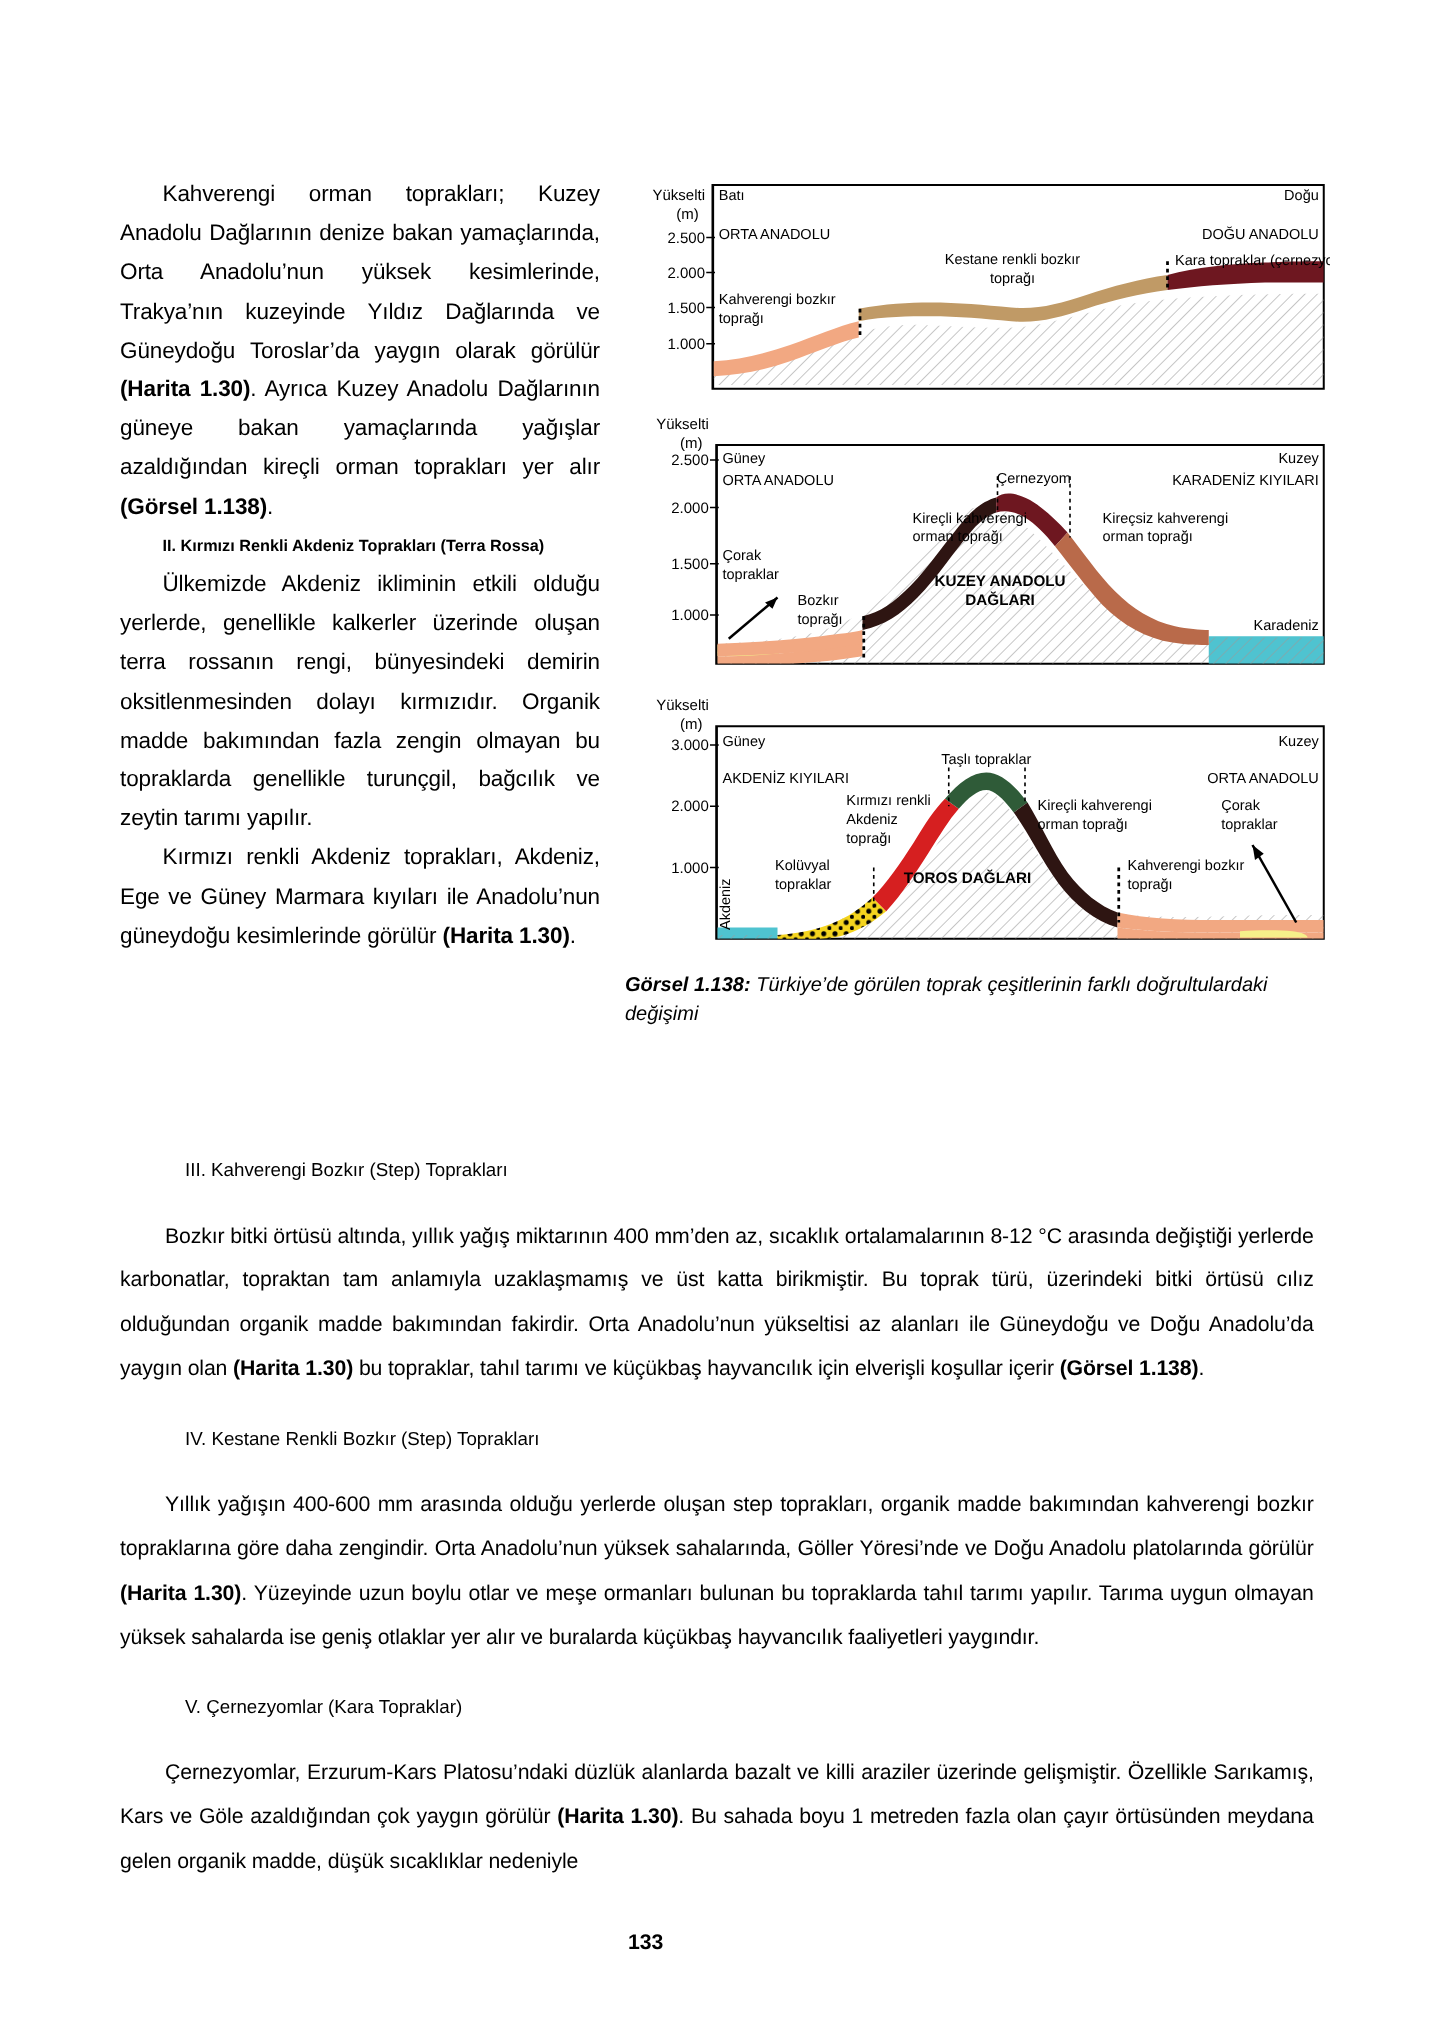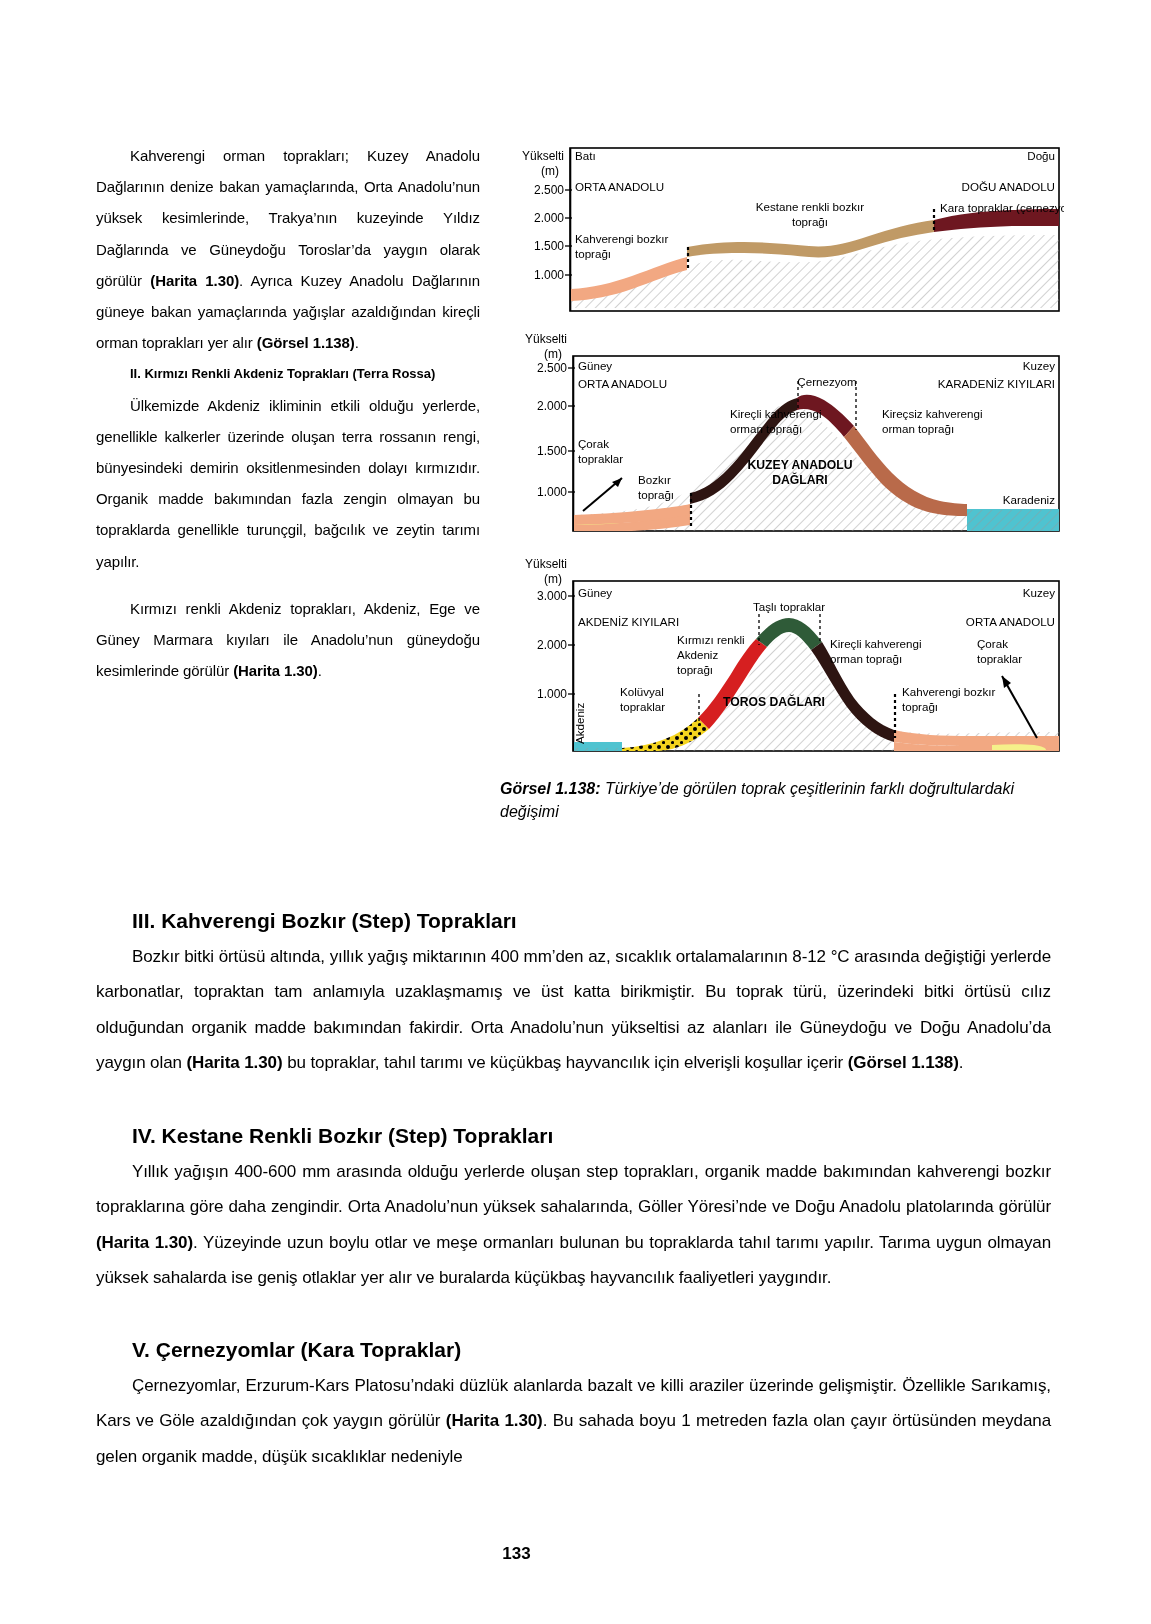--- a/index.html
+++ b/index.html
@@ -22,28 +22,28 @@
   }
 
   
   .col-left {
     position: absolute;
     left: 96px;
     top: 140px;
     width: 384px;
   }
   .body-par {
-    font-size: 15px;
+    font-size: 18px;
     line-height: 31.2px;
     text-align: justify;
     margin: 0 0 0 0;
     letter-spacing: -0.1px;
   }
   .body-par.indent { text-indent: 34px; }
-  .body-par + .body-par { margin-top: 16px; }
+  .body-par + .body-par { margin-top: 0px; }
   .heading {
     font-size: 13px;
     line-height: 31.2px;
     font-weight: bold;
     text-indent: 34px;
     margin: 0;
   }
 
   .wide-block {
     position: absolute;
@@ -52,25 +52,25 @@
   }
   .wide-par {
     font-size: 17px;
     line-height: 35.5px;
     text-align: justify;
     margin: 0;
     letter-spacing: -0.1px;
   }
   .wide-par.indent { text-indent: 36px; }
   .wide-head {
-    font-size: 21px;
+    font-size: 15px;
     line-height: 35.5px;
-    font-weight: bold;
+    font-weight: normal;
     text-indent: 36px;
-    margin: 0;
+    margin: 16px;
   }
   b { font-weight: bold; }
 
   
   .figure {
     position: absolute;
     left: 512px;
     top: 143px;
     width: 552px;
   }

